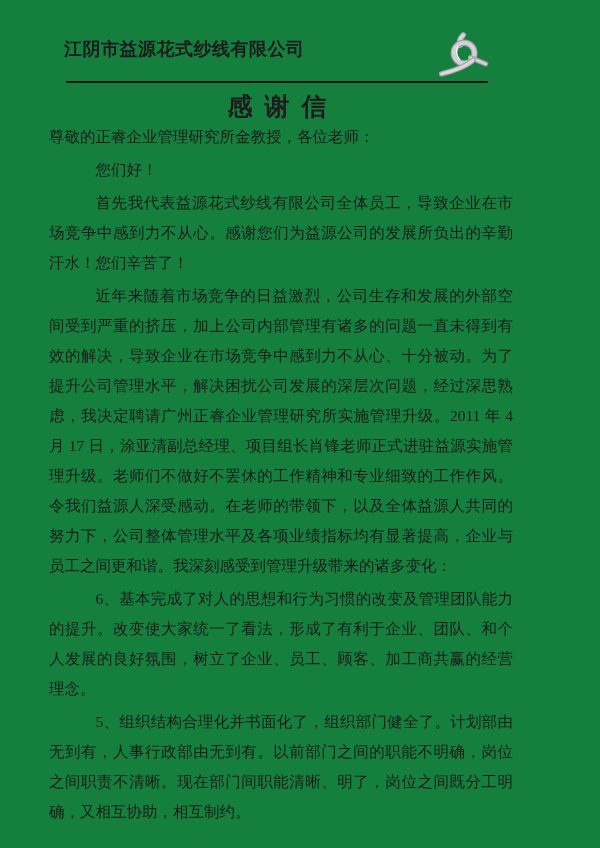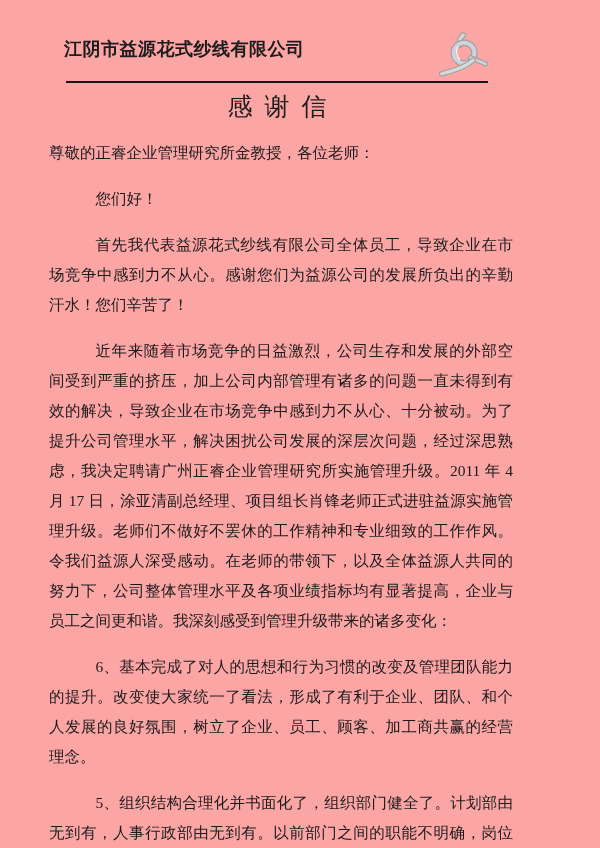--- a/index.html
+++ b/index.html
@@ -4,21 +4,21 @@
 <style>
   html,body{margin:0;padding:0;}
   body{
     width:600px;height:848px;
     background:#ffffff;
     font-family:"Liberation Serif","DejaVu Serif",serif;
   }
   .page{
     position:relative;
     width:600px;height:848px;
-    background:#fca5a5;
+    background:#15803d;
     overflow:hidden;
     color:#1c1c1c;
   }
   .company-name{
     position:absolute;
     left:64px;top:37px;
     font-size:18px;
     font-weight:bold;
     letter-spacing:0.5px;
     white-space:nowrap;
@@ -34,36 +34,36 @@
     width:422px;height:2px;
     background:#161616;
   }
   .title{
     position:absolute;
     left:66px;top:90px;
     width:422px;
     margin:0;
     text-align:center;
     font-size:25px;
-    font-weight:normal;
+    font-weight:bold;
     letter-spacing:12px;
     text-indent:12px;
     white-space:nowrap;
   }
   .letter-body{
     position:absolute;
     left:49px;top:122px;
     width:464px;
     font-size:15.5px;
     line-height:30px;
     text-align:justify;
     text-align-last:left;
     color:#1b1b1b;
   }
-  .letter-body p{margin:16px 0 3px 0;}
+  .letter-body p{margin:0 0 3px 0;}
   .salutation{text-indent:0;}
   .para{text-indent:3em;font-family:Liberation Serif, serif;}
 </style>
 </head>
 <body>
 
 <div class="page">
 
   <div class="company-name">江阴市益源花式纱线有限公司</div>
 

